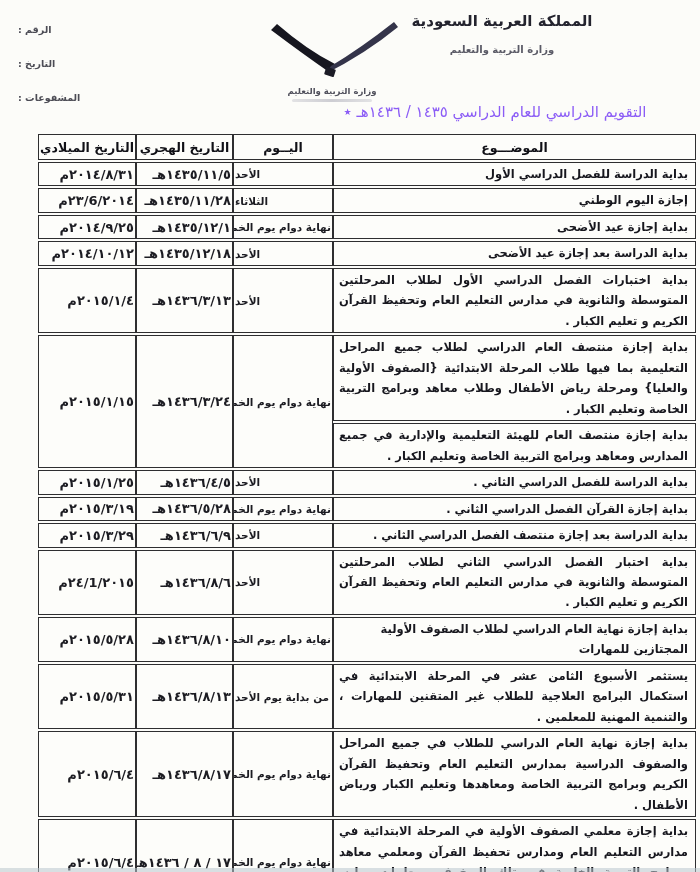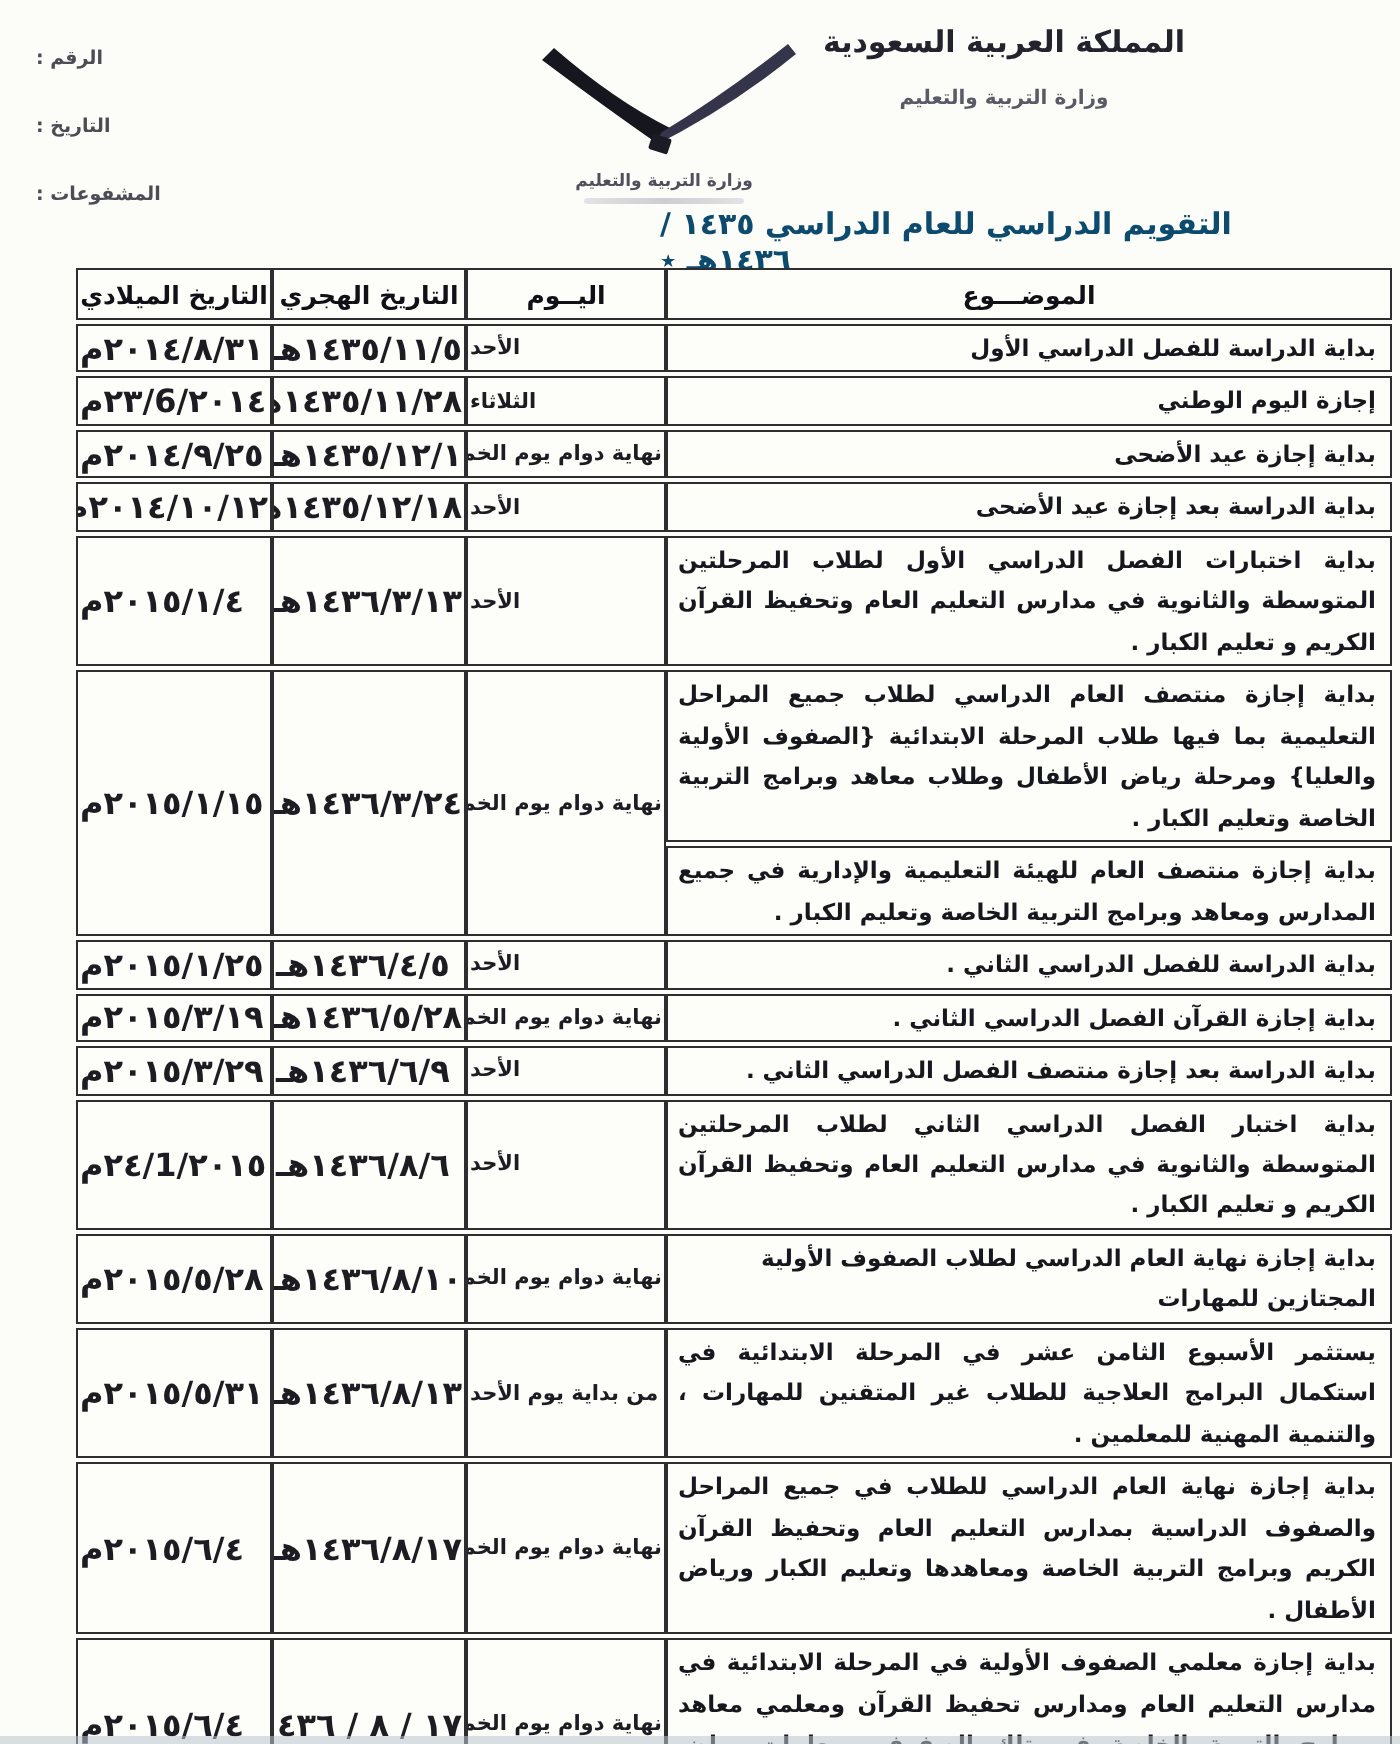--- a/index.html
+++ b/index.html
@@ -34,21 +34,21 @@
     opacity:.7; border-radius:2px;
   }
   .ref-fields {
     position:absolute; top:24px; left:18px; width:134px;
     text-align:left; font-size:9.5px; font-weight:bold; color:#4c4c55;
   }
   .ref-fields div { margin-bottom:23px; }
   
   .doc-title {
     position:absolute; top:103px; right:40px; width:330px;
-    text-align:left; font-size:15px; font-weight:bold; color:#0c4a6e;
+    text-align:center; font-size:15px; font-weight:normal; color:#8b5cf6;
   }
   
   table.cal {
     position:absolute; top:132px; right:4px; left:38px;
     width:658px; table-layout:fixed;
     border-collapse:separate; border-spacing:0 2px;
     direction:rtl;
   }
   table.cal th, table.cal td {
     border:1px solid #2e2e30;
@@ -62,21 +62,21 @@
   }
   td.subj {
     font-size:11.5px; text-align:justify; text-align-last:right;
     padding:1px 7px 1px 5px; line-height:1.78; color:#17171e;margin-top:42px;
   }
   td.subj.single { text-align:right; }
   td.day {
     font-size:10.5px; text-align:left; white-space:nowrap; padding:0 1px;
   }
   td.dt {
-    font-size:16px; text-align:left; white-space:nowrap; padding:0 1px;
+    font-size:13px; text-align:right; white-space:nowrap; padding:0 1px;
   }
   .scan-streak {
     position:absolute; bottom:0; left:0; width:100%; height:4px;
     background:#b9c6ce; opacity:.55;
   }
 </style>
 </head>
 <body>
 
 <div class="kingdom">المملكة العربية السعودية</div>

